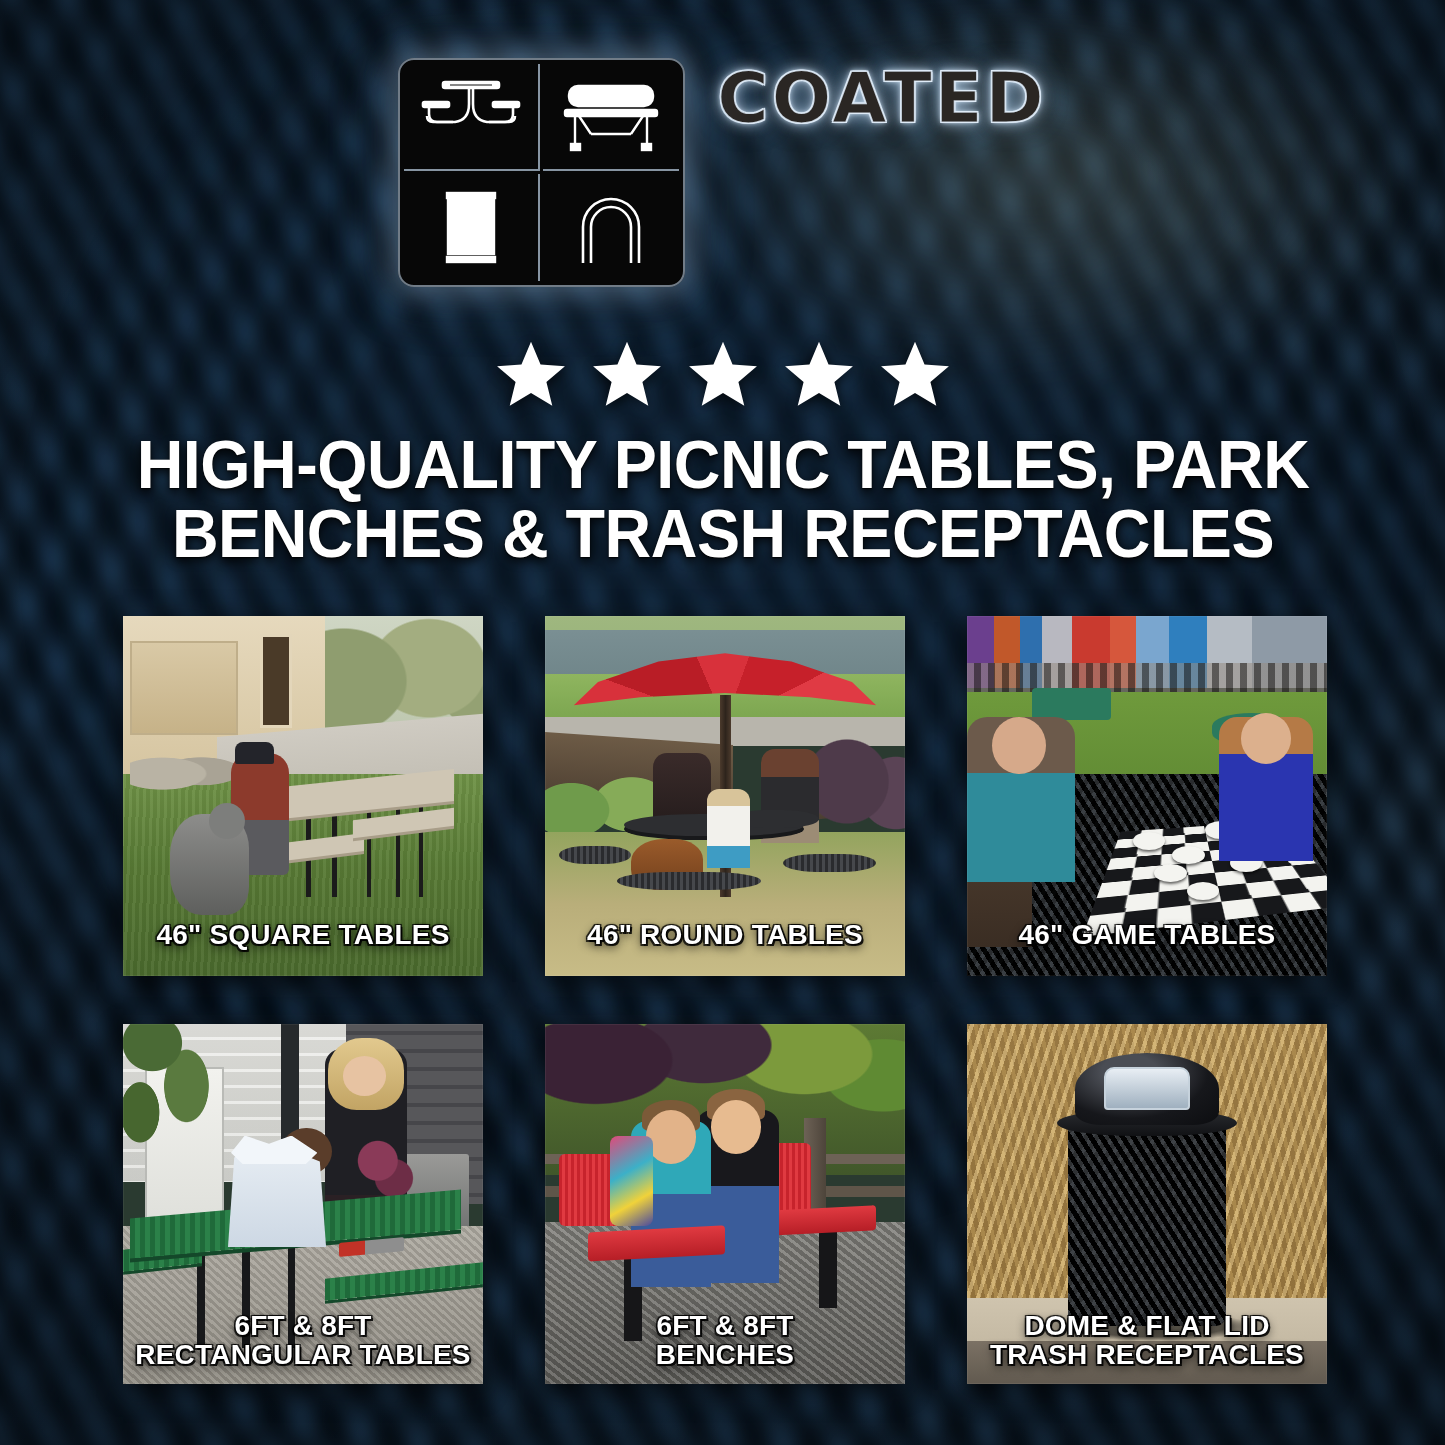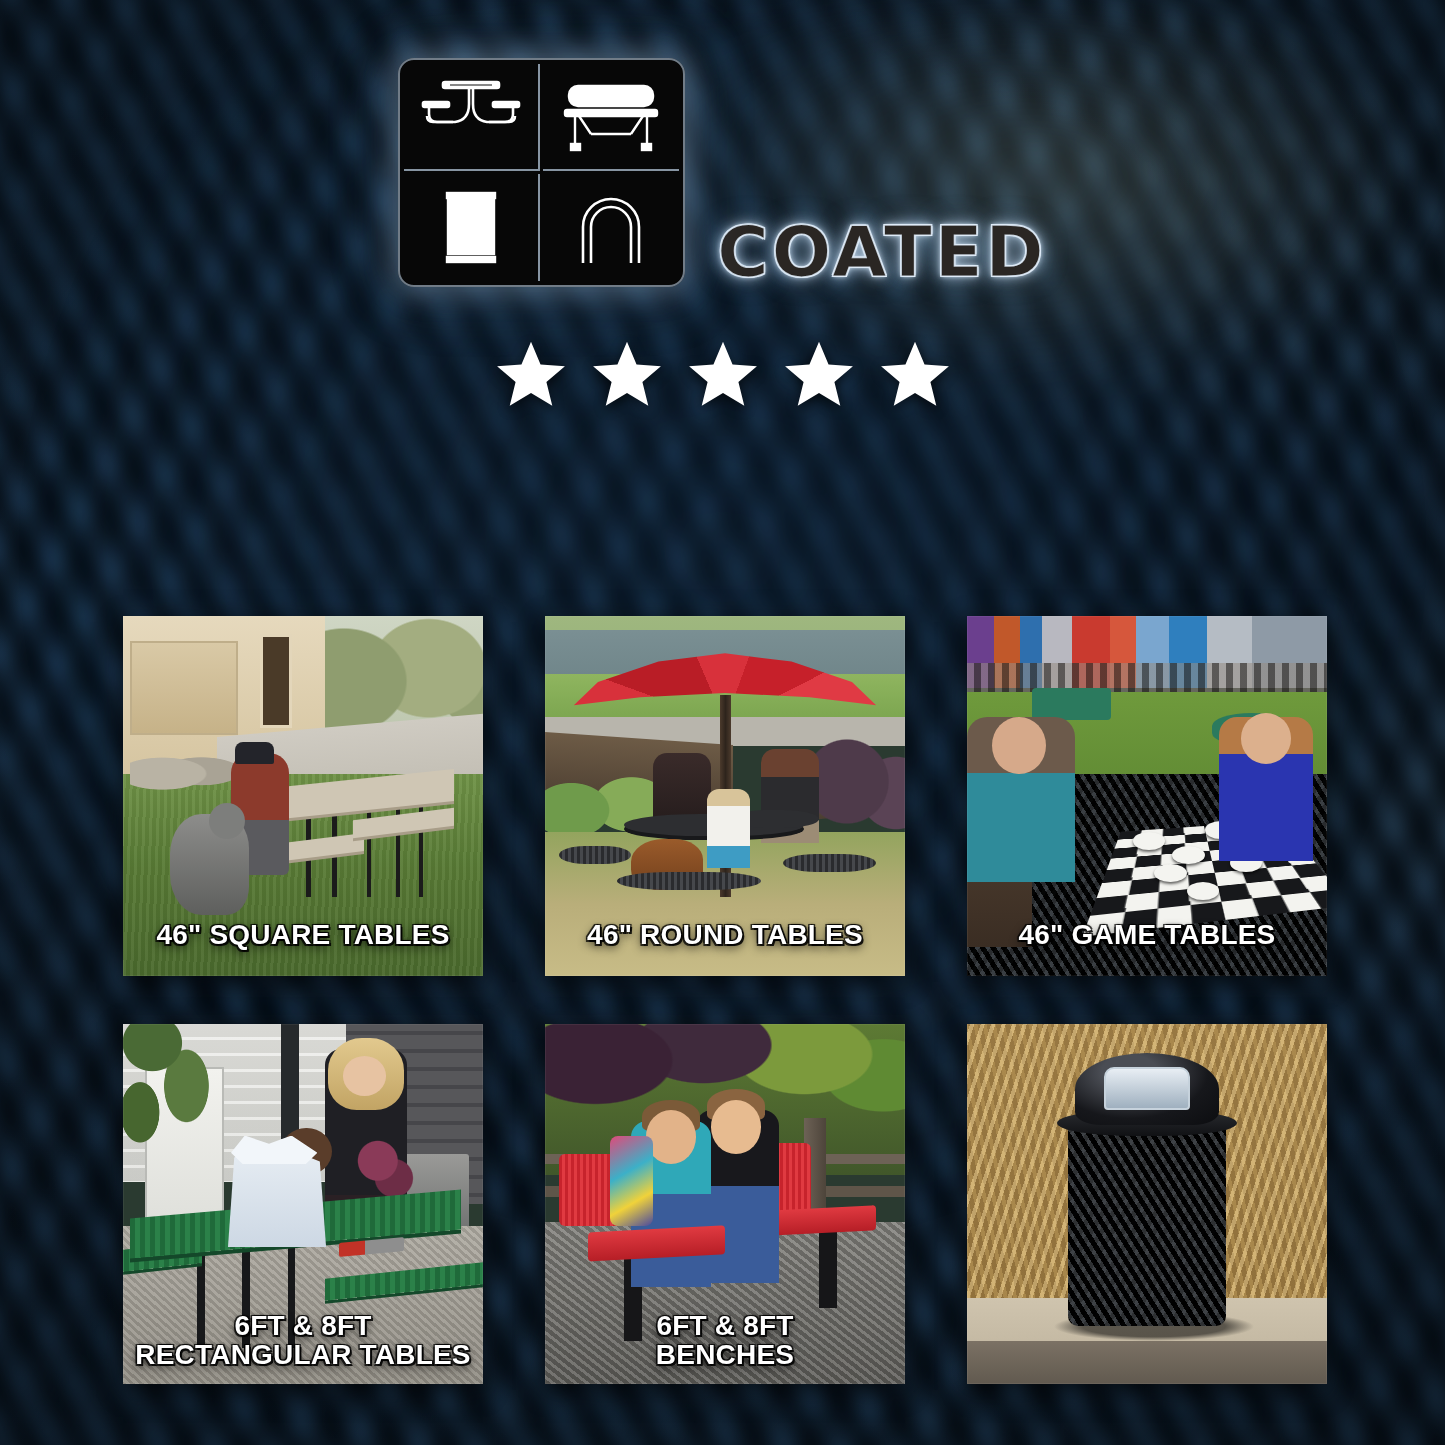--- a/index.html
+++ b/index.html
@@ -54,21 +54,21 @@
   }
   .bg-vignette {
     position:absolute; inset:0;
     background:radial-gradient(ellipse 120% 110% at 50% 48%, rgba(0,0,0,0) 40%, rgba(0,0,0,.52) 100%);
   }
 
   
   #content { position:absolute; inset:0; }
 
   
-  .header { position:absolute; left:0; right:0; top:58px; display:flex; justify-content:center; align-items:flex-end; gap:32px; }
+  .header { position:absolute; left:0; right:0; top:58px; display:flex; justify-content:center; align-items:flex-start; gap:32px; }
 
   .logo-mark {
     width:287px; height:229px;
     background:#070707;
     border-radius:16px;
     position:relative;
     box-shadow:0 0 26px 8px rgba(170,200,230,.30), 0 0 60px 16px rgba(120,160,200,.14);
     display:grid; grid-template-columns:1fr 1fr; grid-template-rows:1fr 1fr;
     padding:6px;
     gap:3px;
@@ -391,20 +391,24 @@
         <polygon points="12,1.2 15.1,8.6 23,9.2 17,14.3 18.9,22 12,17.8 5.1,22 7,14.3 1,9.2 8.9,8.6"></polygon>
       </svg>
     <svg class="star" viewBox="0 0 24 24" fill="#ffffff">
         <polygon points="12,1.2 15.1,8.6 23,9.2 17,14.3 18.9,22 12,17.8 5.1,22 7,14.3 1,9.2 8.9,8.6"></polygon>
       </svg>
     <svg class="star" viewBox="0 0 24 24" fill="#ffffff">
         <polygon points="12,1.2 15.1,8.6 23,9.2 17,14.3 18.9,22 12,17.8 5.1,22 7,14.3 1,9.2 8.9,8.6"></polygon>
       </svg>
   </div>
 
+  <div class="headline">
+    <span>HIGH-QUALITY PICNIC TABLES, PARK</span>
+    <span>BENCHES &amp; TRASH RECEPTACLES</span>
+  </div>
 
   <div class="grid">
 
     <div class="tile">
       <div class="scene">
         <div class="layer t1-sky"></div>
           <div class="layer t1-trees"></div>
         <div class="layer t1-house"></div>
           <div class="layer t1-garage"></div>
           <div class="layer t1-win"></div>
@@ -538,17 +542,19 @@
         <div class="layer t6-grass"></div>
           <div class="layer t6-grass2"></div>
         <div class="layer t6-walk"></div>
           <div class="layer t6-walk2"></div>
         <div class="layer t6-shadow"></div>
         <div class="layer t6-body"></div>
           <div class="layer t6-rim"></div>
         <div class="layer t6-dome"></div>
           <div class="layer t6-open"></div>
       </div>
+      <div class="tile-caption two-line">DOME &amp; FLAT LID
+TRASH RECEPTACLES</div>
       <div class="tile-frame"></div>
     </div>
 
   </div>
 </div>
 
 </body></html>

